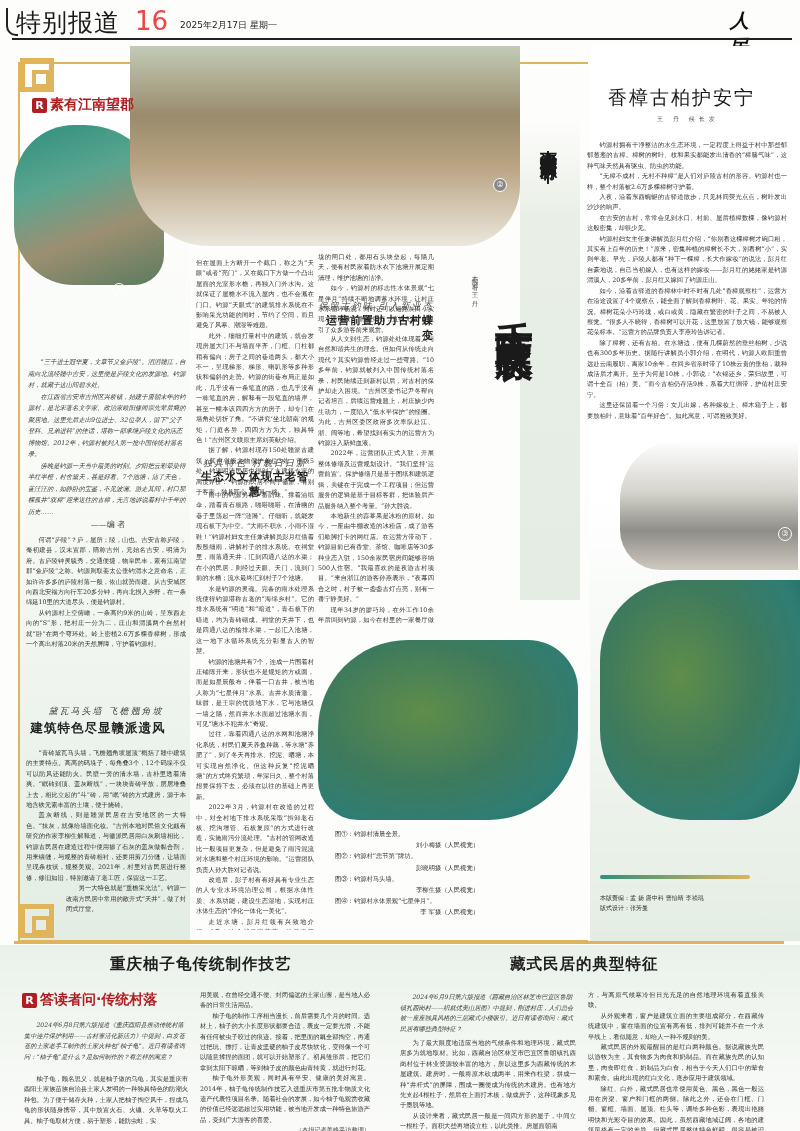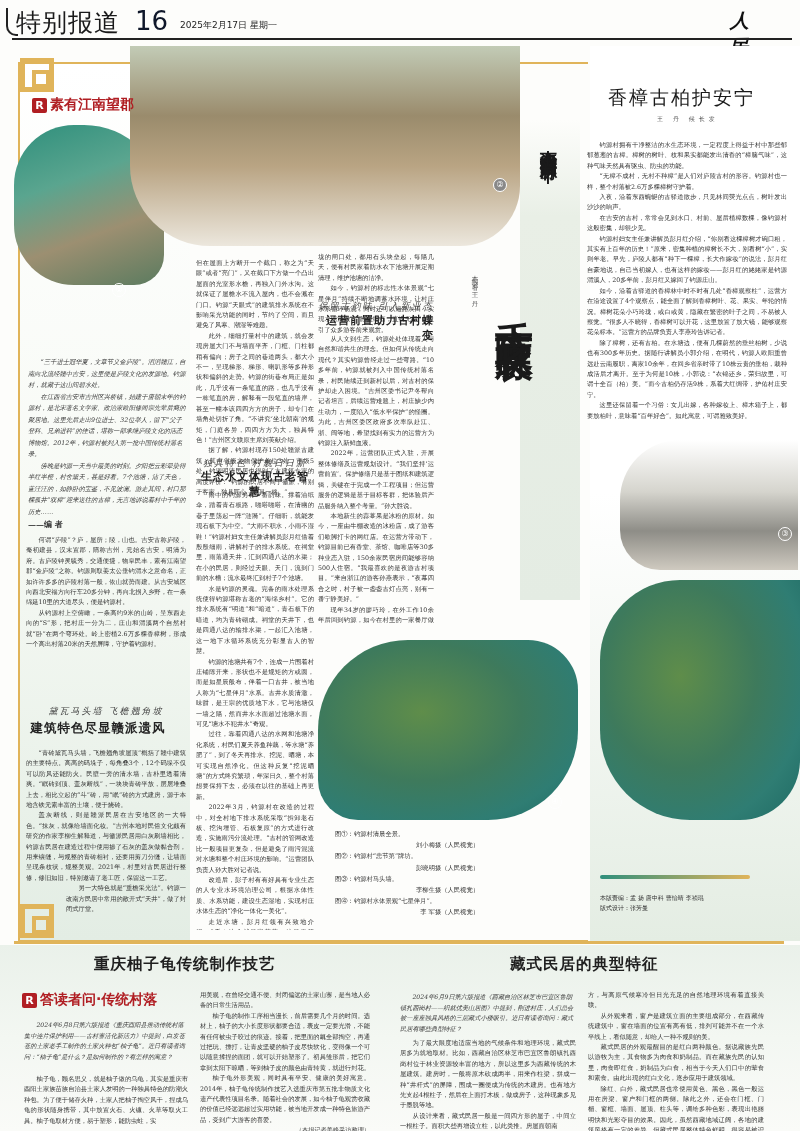--- a/index.html
+++ b/index.html
@@ -3,21 +3,21 @@
 <meta charset="utf-8">
 <style>
 *{margin:0;padding:0;box-sizing:border-box;}
 html,body{width:800px;height:1131px;overflow:hidden;background:#fdfdfb;}
 body{position:relative;font-family:"DejaVu Serif","Liberation Serif",serif;color:#2a2a2a;}
 .abs{position:absolute;}
 
 .hdr{left:0;top:0;width:732px;height:40px;text-decoration:underline;}
 .hdr-bracket{left:6px;top:8px;width:12px;height:28px;border-left:2px solid #222;border-bottom:2px solid #222;border-bottom-left-radius:10px;}
 .hdr-section{left:16px;top:6px;font-family:"DejaVu Sans","Liberation Sans",sans-serif;font-size:25px;color:#1a1a1a;letter-spacing:1px;}
-.hdr-page{left:135px;top:6px;font-family:"DejaVu Sans","Liberation Sans",sans-serif;font-size:26px;color:#0f172a;}
+.hdr-page{left:135px;top:6px;font-family:"DejaVu Sans","Liberation Sans",sans-serif;font-size:26px;color:#ef4444;}
 .hdr-date{left:180px;top:19px;font-family:"DejaVu Sans","Liberation Sans",sans-serif;font-size:9px;color:#222;}
 .hdr-logo{left:730px;top:8px;font-family:"DejaVu Serif",serif;font-size:19px;font-style:italic;font-weight:bold;color:#111;letter-spacing:-1px;}
 .hdr-rule{left:12px;top:38px;width:780px;height:2px;background:#222;}
 
 .left-frame{left:18px;top:62px;width:570px;height:880px;border:2px solid #e0b45a;border-right:none;border-bottom:2px solid #e0b45a;}
 .left-bg{left:20px;top:64px;width:170px;height:876px;background:linear-gradient(180deg,#ffffff 0%,#f7faf5 50%,#e3ede4 100%);}
 .knot{width:34px;height:34px;border:5px solid #e0b45a;background:transparent;}
 .knot::after{content:"";position:absolute;left:7px;top:7px;width:10px;height:10px;border:4px solid #e0b45a;}
 .photo{border-radius:40px;overflow:hidden;}
 .photo-green{background:linear-gradient(160deg,#2f8f7c 0%,#5aa58f 35%,#9c8f71 65%,#5b7b5f 100%);}
@@ -72,21 +72,21 @@
 <div class="abs photo-label" style="left:493px;top:178px;background:#888;">②</div>
 
 <div class="abs kicker" style="left:32px;top:96px;">
   <span class="r">R</span><span>素有江南望郡</span>
 </div>
 
 <div class="abs intro" style="left:28px;top:356px;width:160px;">
   <p>“三千进士冠华夏，文章节义金庐陵”。滔滔赣江，自南向北流经赣中吉安，这里便是庐陵文化的发源地。钓源村，就藏于这山间碧水处。</p>
   <p>在江西省吉安市吉州区兴桥镇，始建于唐朝末年的钓源村，是北宋著名文学家、政治家欧阳修同宗先辈后裔的聚居地。这里先后走出9位进士、32位举人，留下“父子登科、兄弟进科”的佳话，堪称一部承继庐陵文化的活态博物馆。2012年，钓源村被列入第一批中国传统村落名录。</p>
   <p>傍晚是钓源一天当中最美的时刻。夕阳把云彩晕染得半红半橙，村舍黛天，甚是好看。7个池塘，沾了天色，蓝汪汪的，如静卧的宝鉴，不见波澜。游走其间，村口那棵孤井“双樟”迎来送往的古樟，无言地诉说着村中千年的历史……</p>
-  <div style="text-align:left;font-weight:bold;font-style:normal;font-size:8px;margin-top:2px;">——编  者</div>
+  <div style="text-align:center;font-weight:normal;font-style:normal;font-size:8px;margin-top:2px;">——编  者</div>
 </div>
 
 <div class="abs body-text" style="left:26px;top:535px;width:160px;text-indent:0;">
   <p>何谓“庐陵”？庐，屋所；陵，山也。吉安古称庐陵，秦初建县，汉末置郡，隋称吉州，元始名吉安，明清为府。古庐陵钟灵毓秀，交通便捷，物阜民丰，素有江南望郡“金庐陵”之称。钓源则取姜太公垂钓渭水之意命名，正如许许多多的庐陵村落一般，依山就势而建。从吉安城区向西北安福方向行车20多分钟，再向北拐入乡野，在一条绵延10里的大道尽头，便是钓源村。</p>
   <p>从钓源村上空俯瞰，一条高约9米的山岭，呈东西走向的“S”形，把村庄一分为二，庄山和渭溪两个自然村就“卧”在两个弯环处。岭上密植2.6万多棵香樟树，形成一个高出村落20米的天然屏障，守护着钓源村。</p>
 </div>
 <div class="abs sub-small" style="left:26px;top:705px;width:160px;">黛瓦马头墙  飞檐翘角坡</div>
 <div class="abs sub-big" style="left:18px;top:720px;width:160px;">建筑特色尽显赣派遗风</div>
 <div class="abs body-text" style="left:26px;top:748px;width:160px;text-indent:0;">
   <p>“青砖黛瓦马头墙，飞檐翘角坡屋顶”概括了赣中建筑的主要特点。高高的码垛子，每角叠3个，12个码垛不仅可以防风还能防火。民壁一旁的清水墙，古朴里透着清爽。“眠砖到顶、盖灰断线”，一块块青砖平放，层层堆叠上去，相比立起的“斗”砖，用“眠”砖的方式建房，源于本地含铁元素丰富的土壤，便于烧砖。</p>
@@ -164,21 +164,21 @@
 <div class="abs photo photo-village" style="left:600px;top:580px;width:200px;height:240px;border-radius:80px 0 60px 90px;"></div>
 <div class="abs" style="left:600px;top:875px;width:150px;height:4px;border-radius:2px;background:linear-gradient(90deg,#2f8f7c,#e0b45a);"></div>
 <div class="abs credits" style="left:600px;top:893px;">
   <div>本版责编：孟  扬  唐中科  曹怡晴  李祯琨</div>
   <div>版式设计：张芳曼</div>
 </div>
 
 <div class="abs gold-line"></div>
 <div class="abs bottom-band"></div>
 
-<div class="abs bottom-title" style="left:94px;top:954px;">重庆柚子龟传统制作技艺</div>
+<div class="abs bottom-title" style="left:110px;top:954px;">重庆柚子龟传统制作技艺</div>
 <div class="abs kicker" style="left:22px;top:991px;font-size:14px;">
   <span class="r">R</span><span>答读者问·传统村落</span>
 </div>
 <div class="abs bq" style="left:24px;top:1020px;width:164px;">2024年6月8日第六版报道《重庆酉阳县推动传统村落集中连片保护利用——古村寨活化新活力》中提到，白发苍苍的土家老手工制作的土家火种包“柚子龟”。近日有读者询问：“柚子龟”是什么？是如何制作的？有怎样的寓意？</div>
 <div class="abs bt" style="left:24px;top:1074px;width:164px;">
   <p>柚子龟，顾名思义，就是柚子做的乌龟，其实是重庆市酉阳土家族苗族自治县土家人发明的一种独具特色的防潮火种包。为了便于储存火种，土家人把柚子掏空风干，捏成乌龟的形状随身携带，其中放置火石、火镰、火草等取火工具。柚子龟取材方便，易于塑形，能防虫蛀，实</p>
 </div>
 <div class="abs bt" style="left:200px;top:990px;width:170px;">
   <p style="text-indent:0;">用美观，在曾经交通不便、封闭偏远的土家山寨，是当地人必备的日常生活用品。</p>
   <p>柚子龟的制作工序相当漫长，前后需要几个月的时间。选材上，柚子的大小长度形状都要合适，表皮一定要光滑，不能有任何被虫子咬过的痕迹。接着，把里面的瓤全部掏空，再通过把玩、捶打，让青皮坚硬的柚子皮尽快软化，变得像一个可以随意揉捏的面团，就可以开始塑形了。初具雏形后，把它们拿到太阳下晾晒，等到柚子皮的颜色由青转黄，就进行封花。</p>

